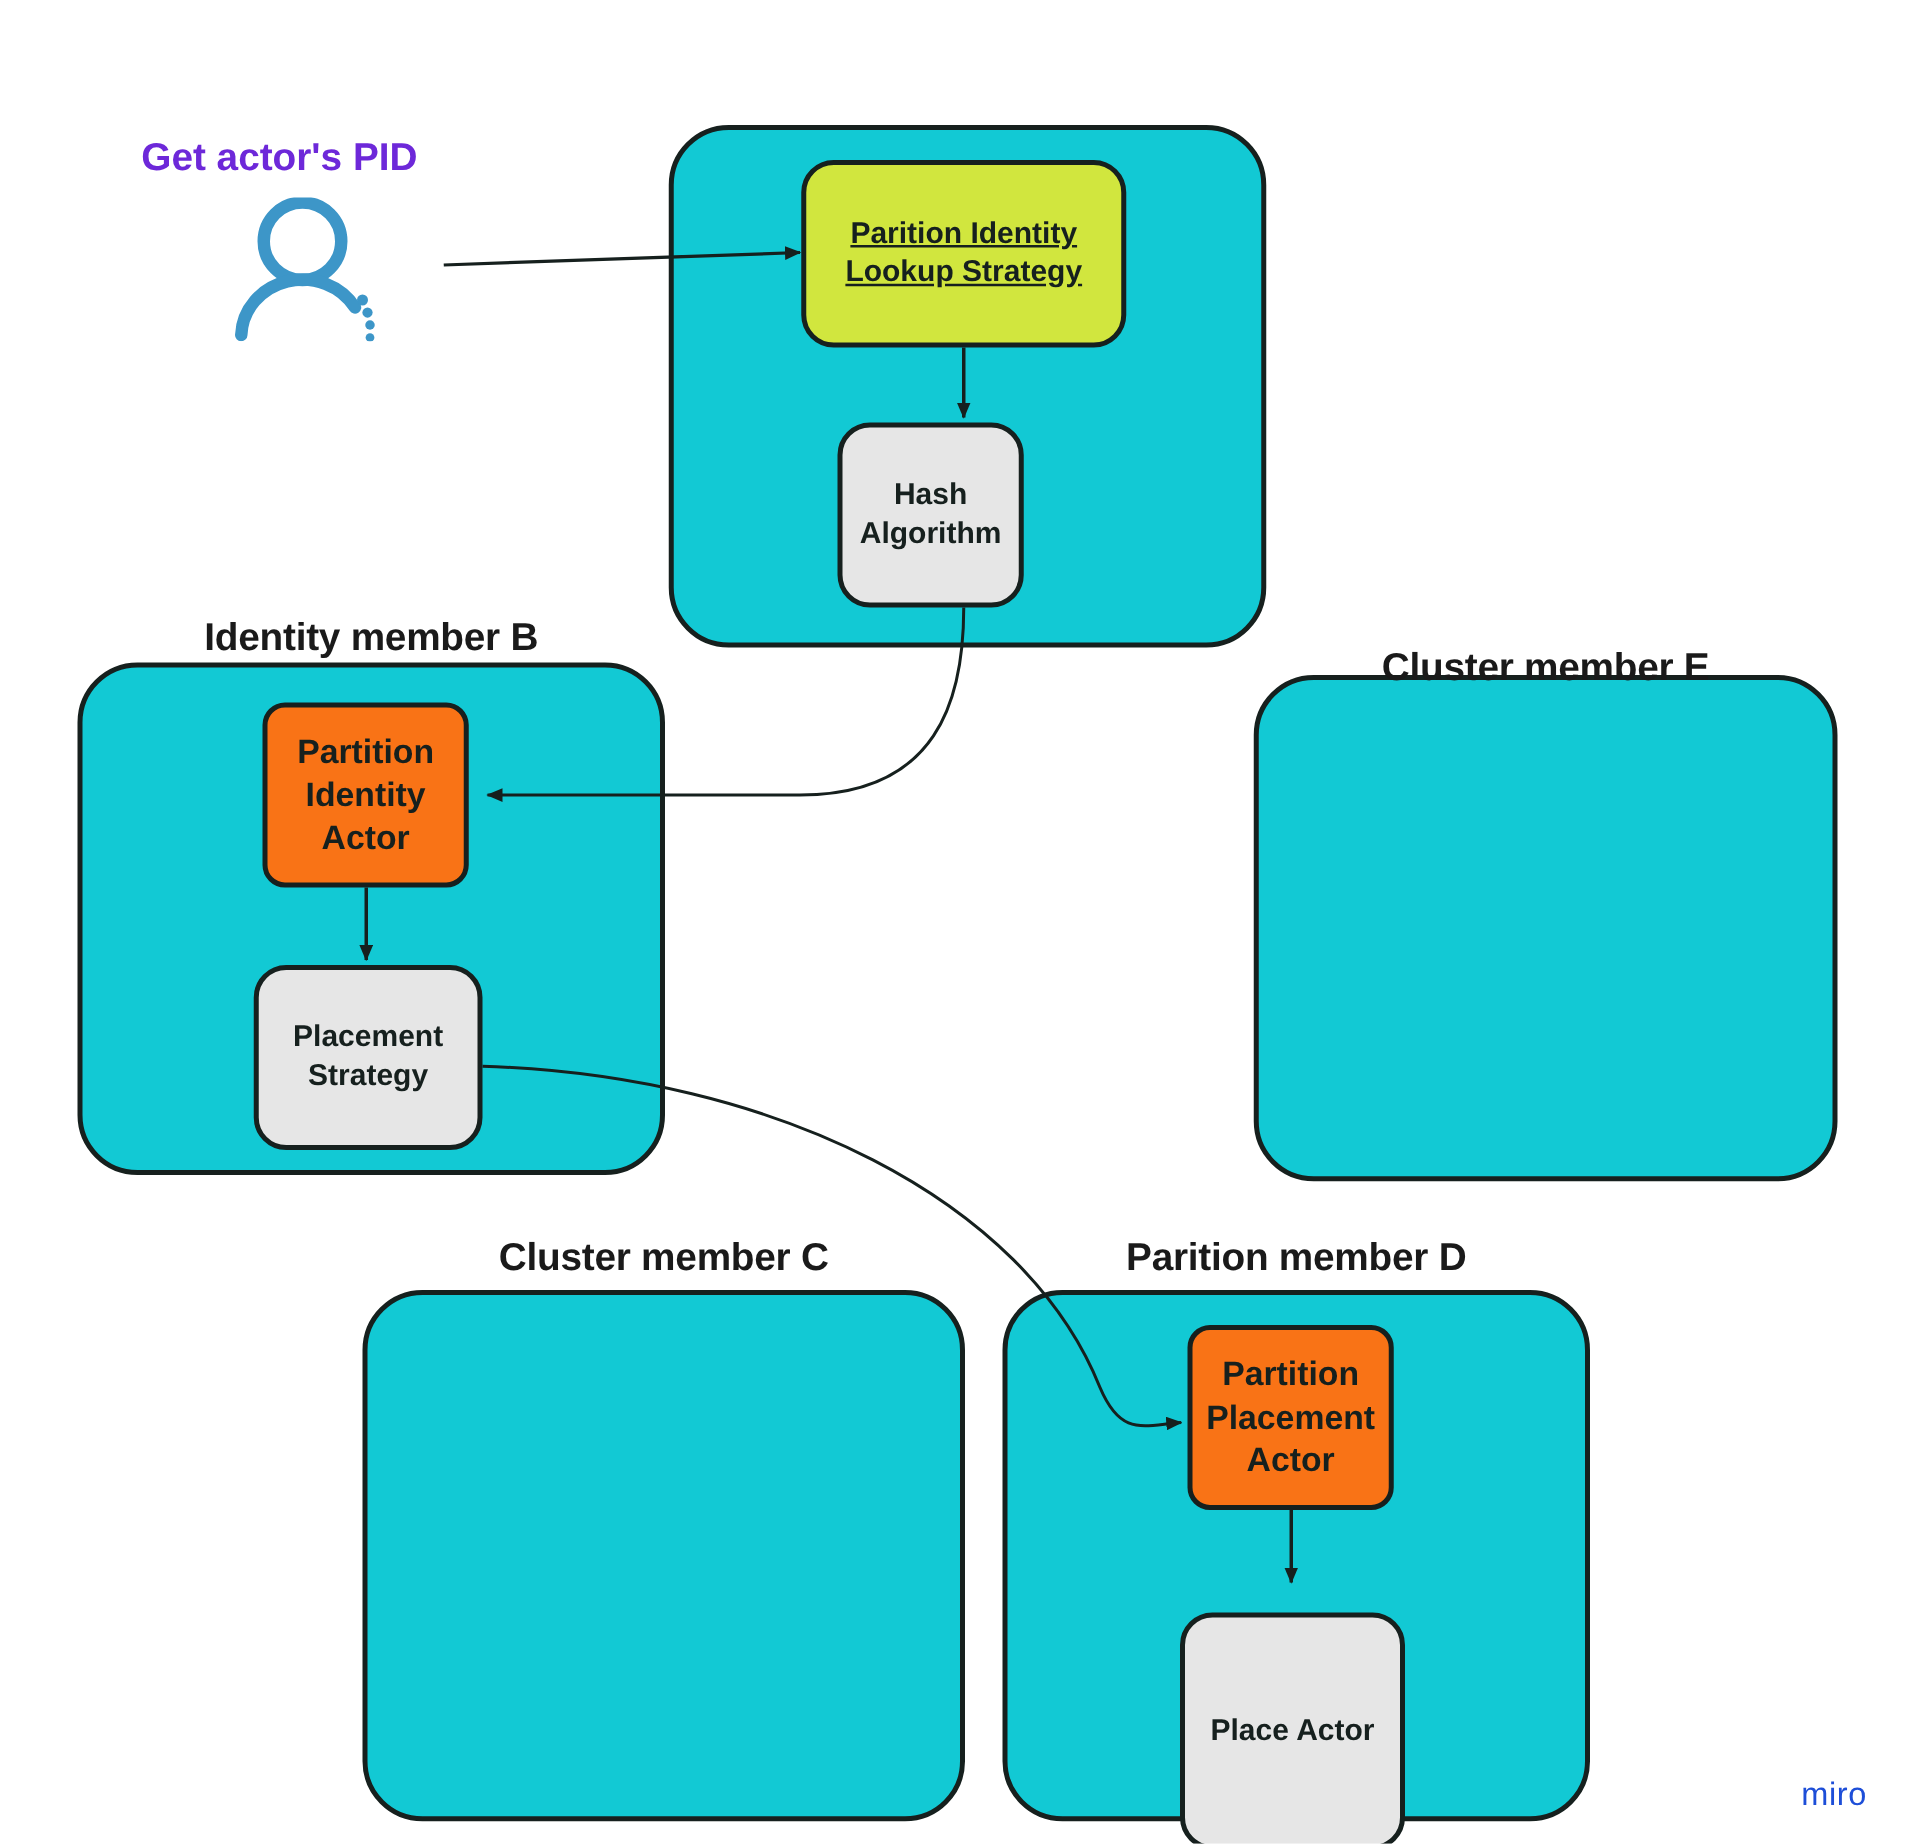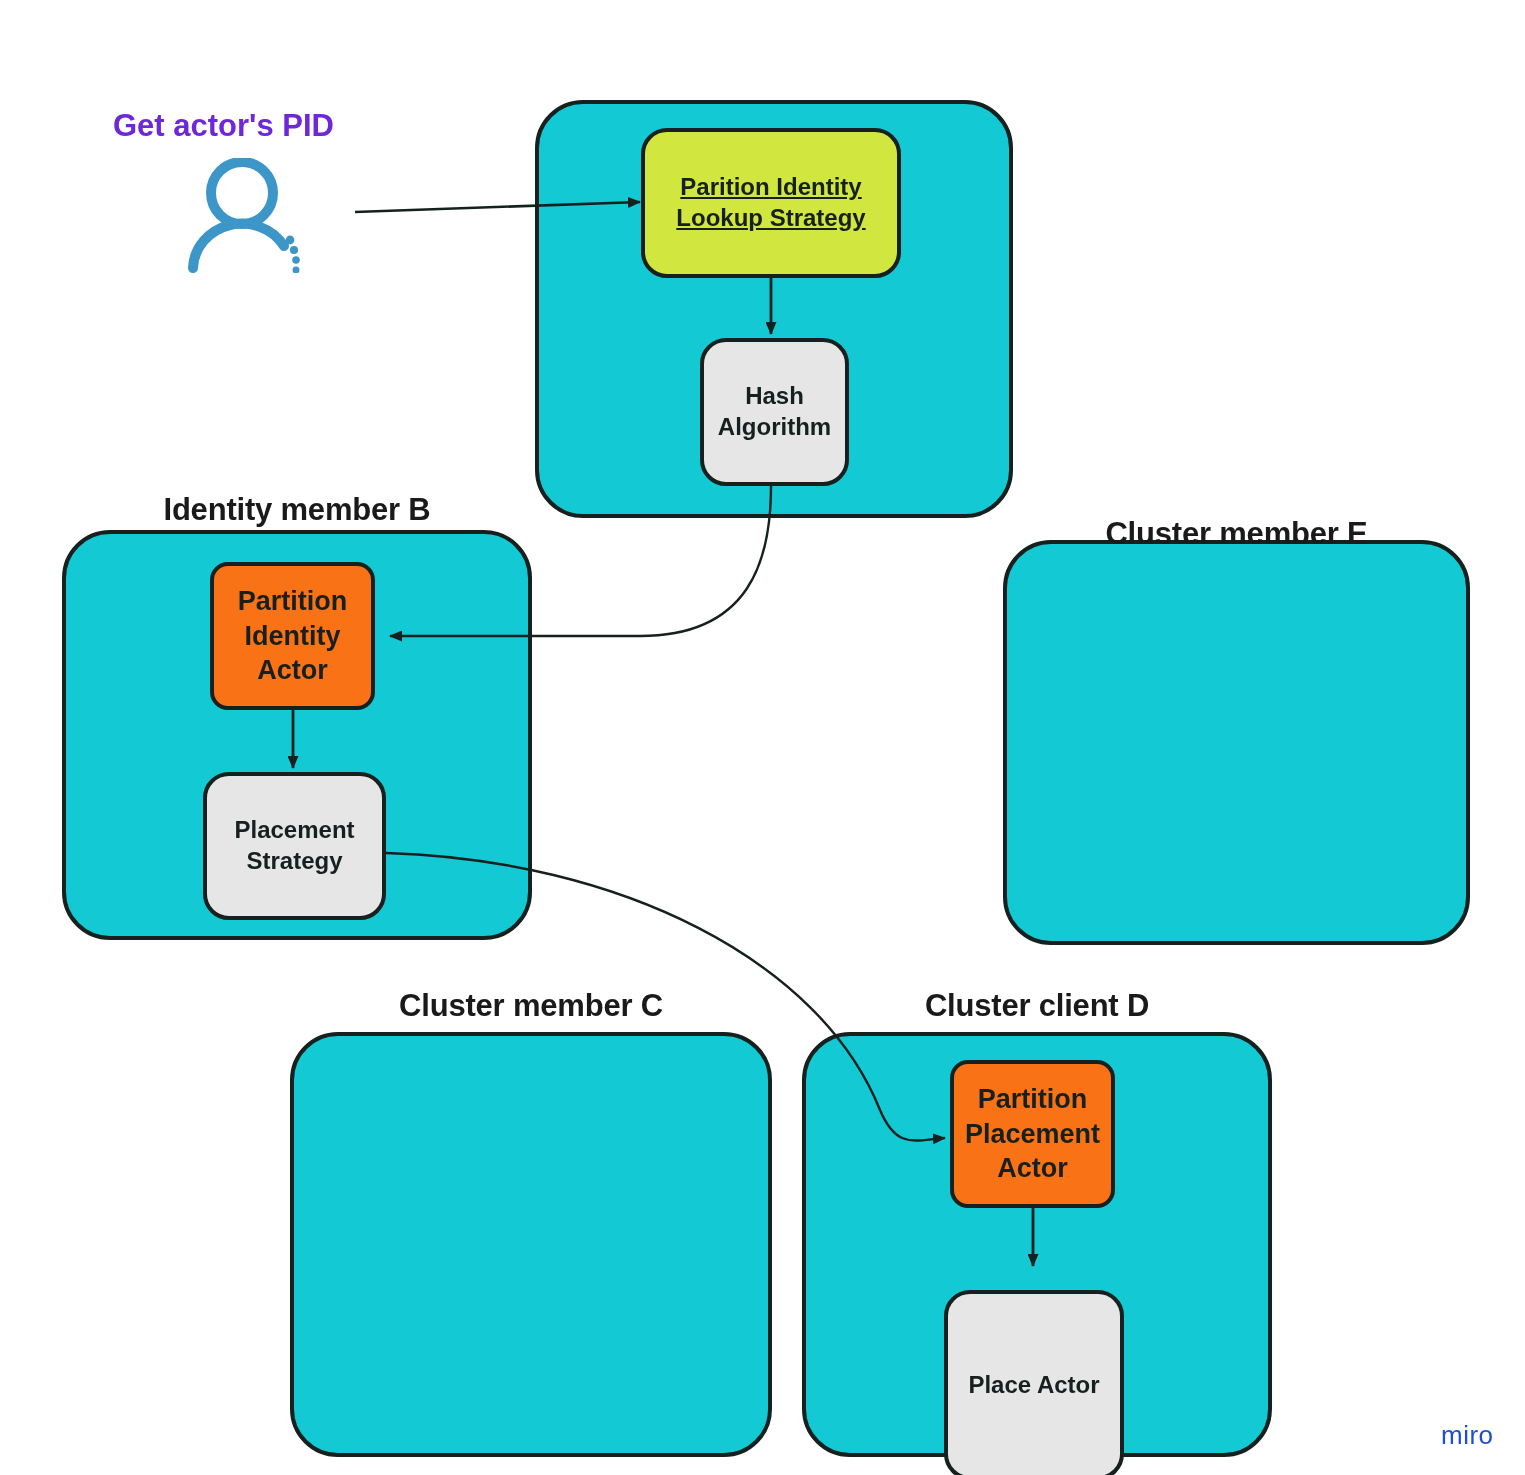--- a/index.html
+++ b/index.html
@@ -101,41 +101,41 @@
 
   <div class="cluster-box" style="left:290px; top:1032px; width:482px; height:425px;"></div>
 
   <div class="cluster-box" style="left:802px; top:1032px; width:470px; height:425px;"></div>
 
 
   <div class="cluster-title" style="left:62px; top:492px; width:470px;">Identity member B</div>
 
   <div class="cluster-title" style="left:290px; top:988px; width:482px;">Cluster member C</div>
 
-  <div class="cluster-title" style="left:802px; top:988px; width:470px;">Cluster client D</div>
+  <div class="cluster-title" style="left:802px; top:988px; width:470px;">Parition member D</div>
 
   <div class="cluster-title" style="left:1003px; top:492px; width:467px;margin-top:24px;">Cluster member E</div>
 
   <div class="actor-label" style="left:113px; top:108px;">Get actor's PID</div>
 
   <div class="user-icon" style="left:180px; top:158px; width:130px; height:115px;">
     <svg width="130" height="115" viewBox="0 0 130 115">
       <circle cx="62" cy="35" r="31" fill="none" stroke="#3D96C8" stroke-width="10"></circle>
       <path d="M 13 110 A 49 46 0 0 1 104 88" fill="none" stroke="#3D96C8" stroke-width="10" stroke-linecap="round"></path>
       <circle cx="110" cy="82" r="4.4" fill="#3D96C8"></circle>
       <circle cx="114" cy="92" r="4.1" fill="#3D96C8"></circle>
       <circle cx="116" cy="102" r="3.8" fill="#3D96C8"></circle>
       <circle cx="116" cy="112" r="3.5" fill="#3D96C8"></circle>
     </svg>
   </div>
 
   <div class="node node-green" style="left:641px; top:128px; width:260px; height:150px;text-decoration:underline;">Parition Identity
 Lookup Strategy</div>
 
-  <div class="node node-grey" style="left:700px; top:338px; width:149px; height:148px;">Hash
+  <div class="node node-grey" style="left:670px; top:338px; width:149px; height:148px;">Hash
 Algorithm</div>
 
   <div class="node node-blue" style="left:210px; top:562px; width:165px; height:148px;">Partition
 Identity
 Actor</div>
 
   <div class="node node-grey" style="left:203px; top:772px; width:183px; height:148px;">Placement
 Strategy</div>
 
   <div class="node node-blue" style="left:950px; top:1060px; width:165px; height:148px;">Partition

